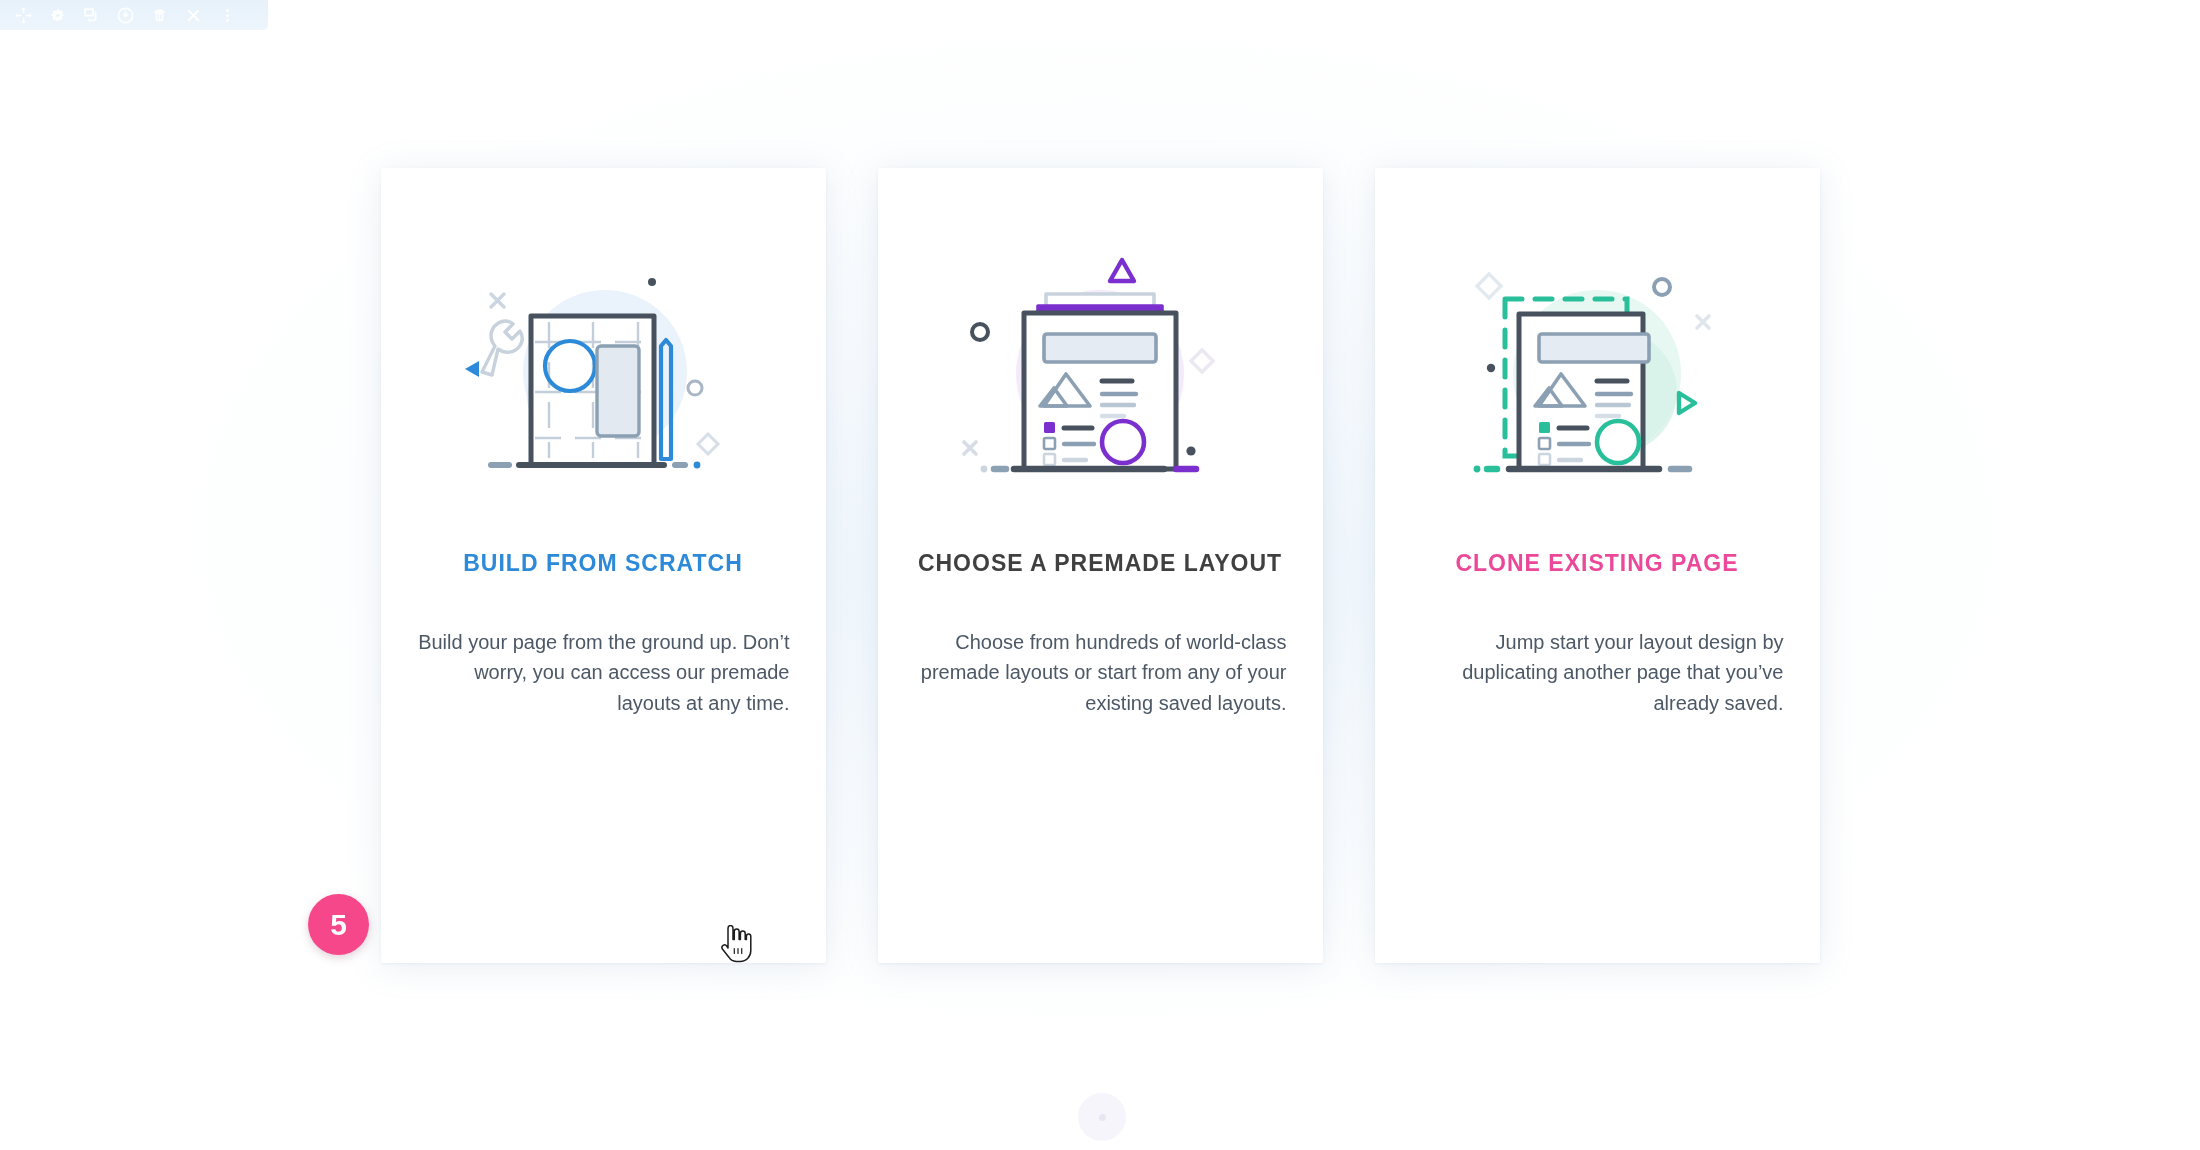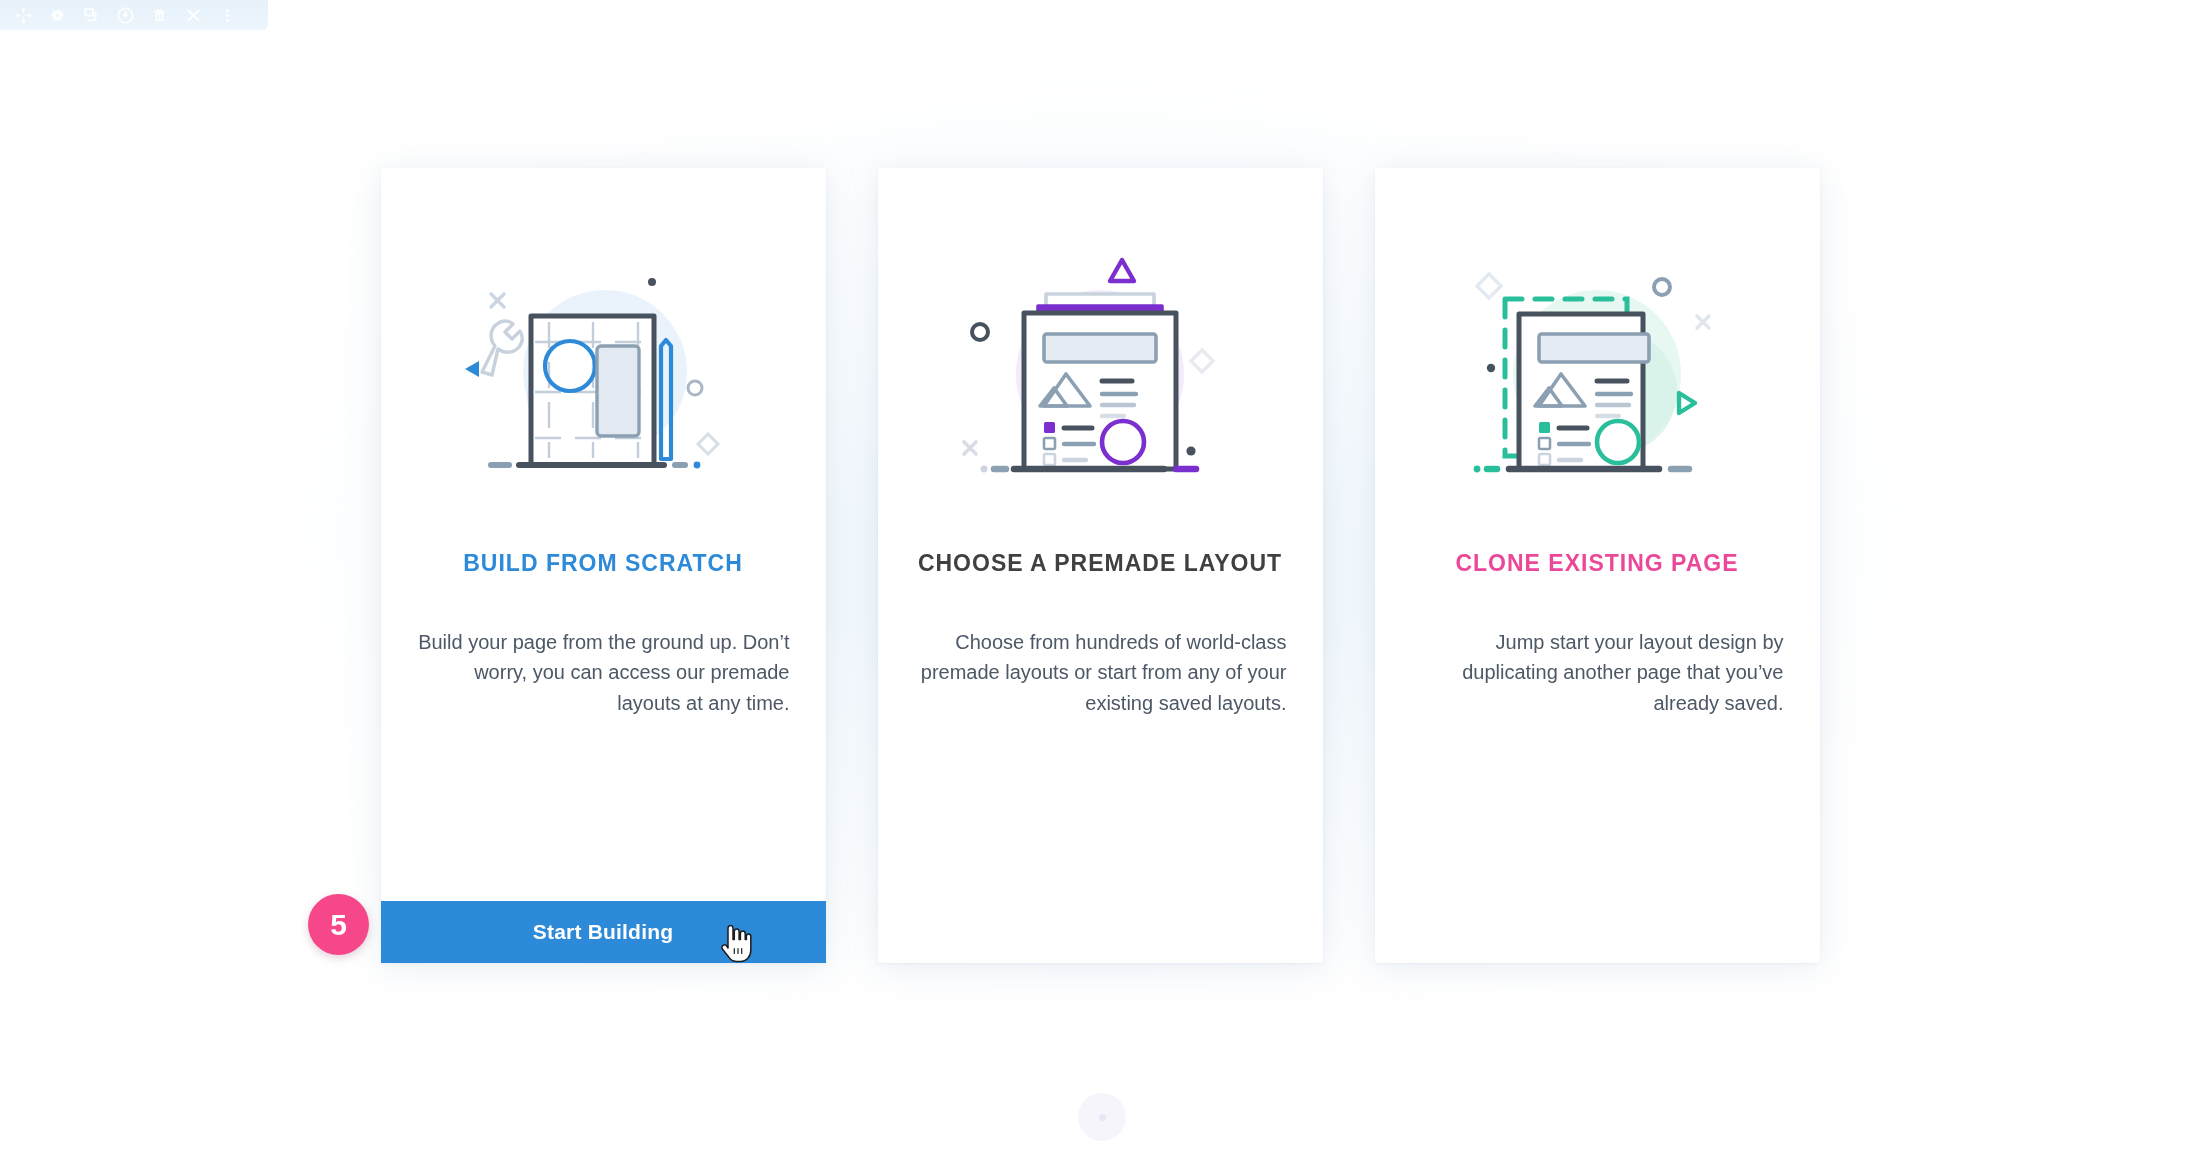--- a/index.html
+++ b/index.html
@@ -275,21 +275,20 @@
           <path d="M222 219h10" stroke="#8ca0b3" stroke-width="6" stroke-linecap="round"></path>
           <circle cx="244" cy="219" r="3.4" fill="#2d8ad8"></circle>
         </svg>
       </div>
 
       <div class="card-title" style="color:#2d8ad8">BUILD FROM SCRATCH</div>
 
       <div class="card-desc">Build your page from the ground up. Don’t worry, you can access our premade layouts at any time.</div>
     </div>
 
-    <button class="card-cta" style="background:#2d8ad8">Start Building</button>
   </div>
 
   <div class="card">
     <div class="card-body">
 
       <div class="illus-wrap">
         <svg viewBox="0 0 300 258">
 
           <circle cx="150" cy="128" r="84" fill="#f3ebfa"></circle>
           <circle cx="150" cy="150" r="62" fill="#e7d9f6" opacity=".8"></circle>

